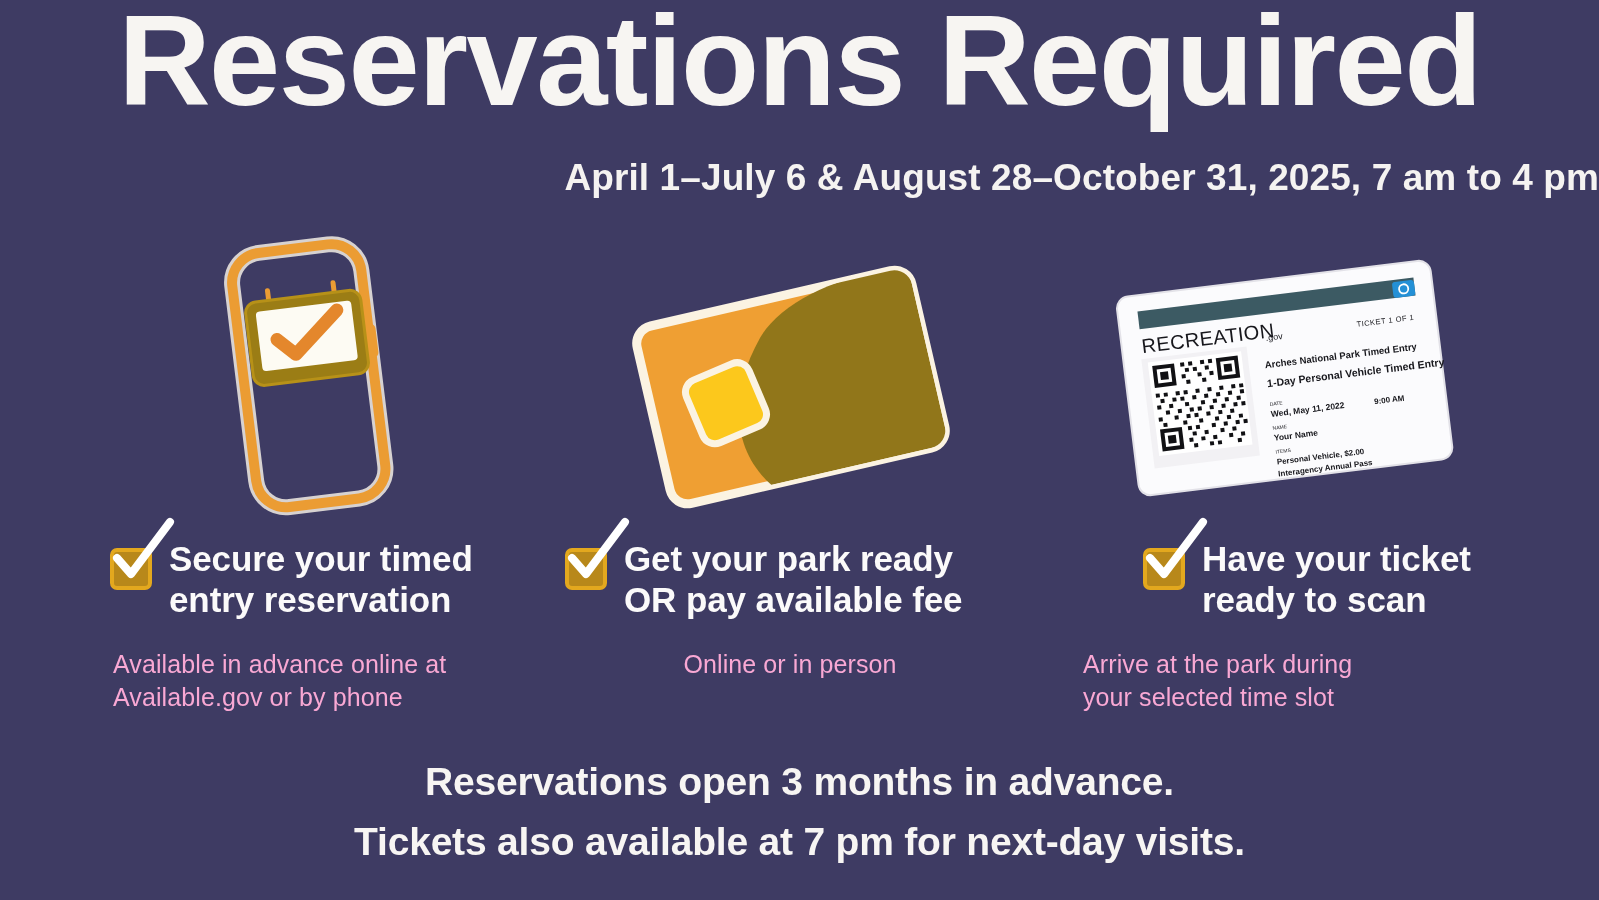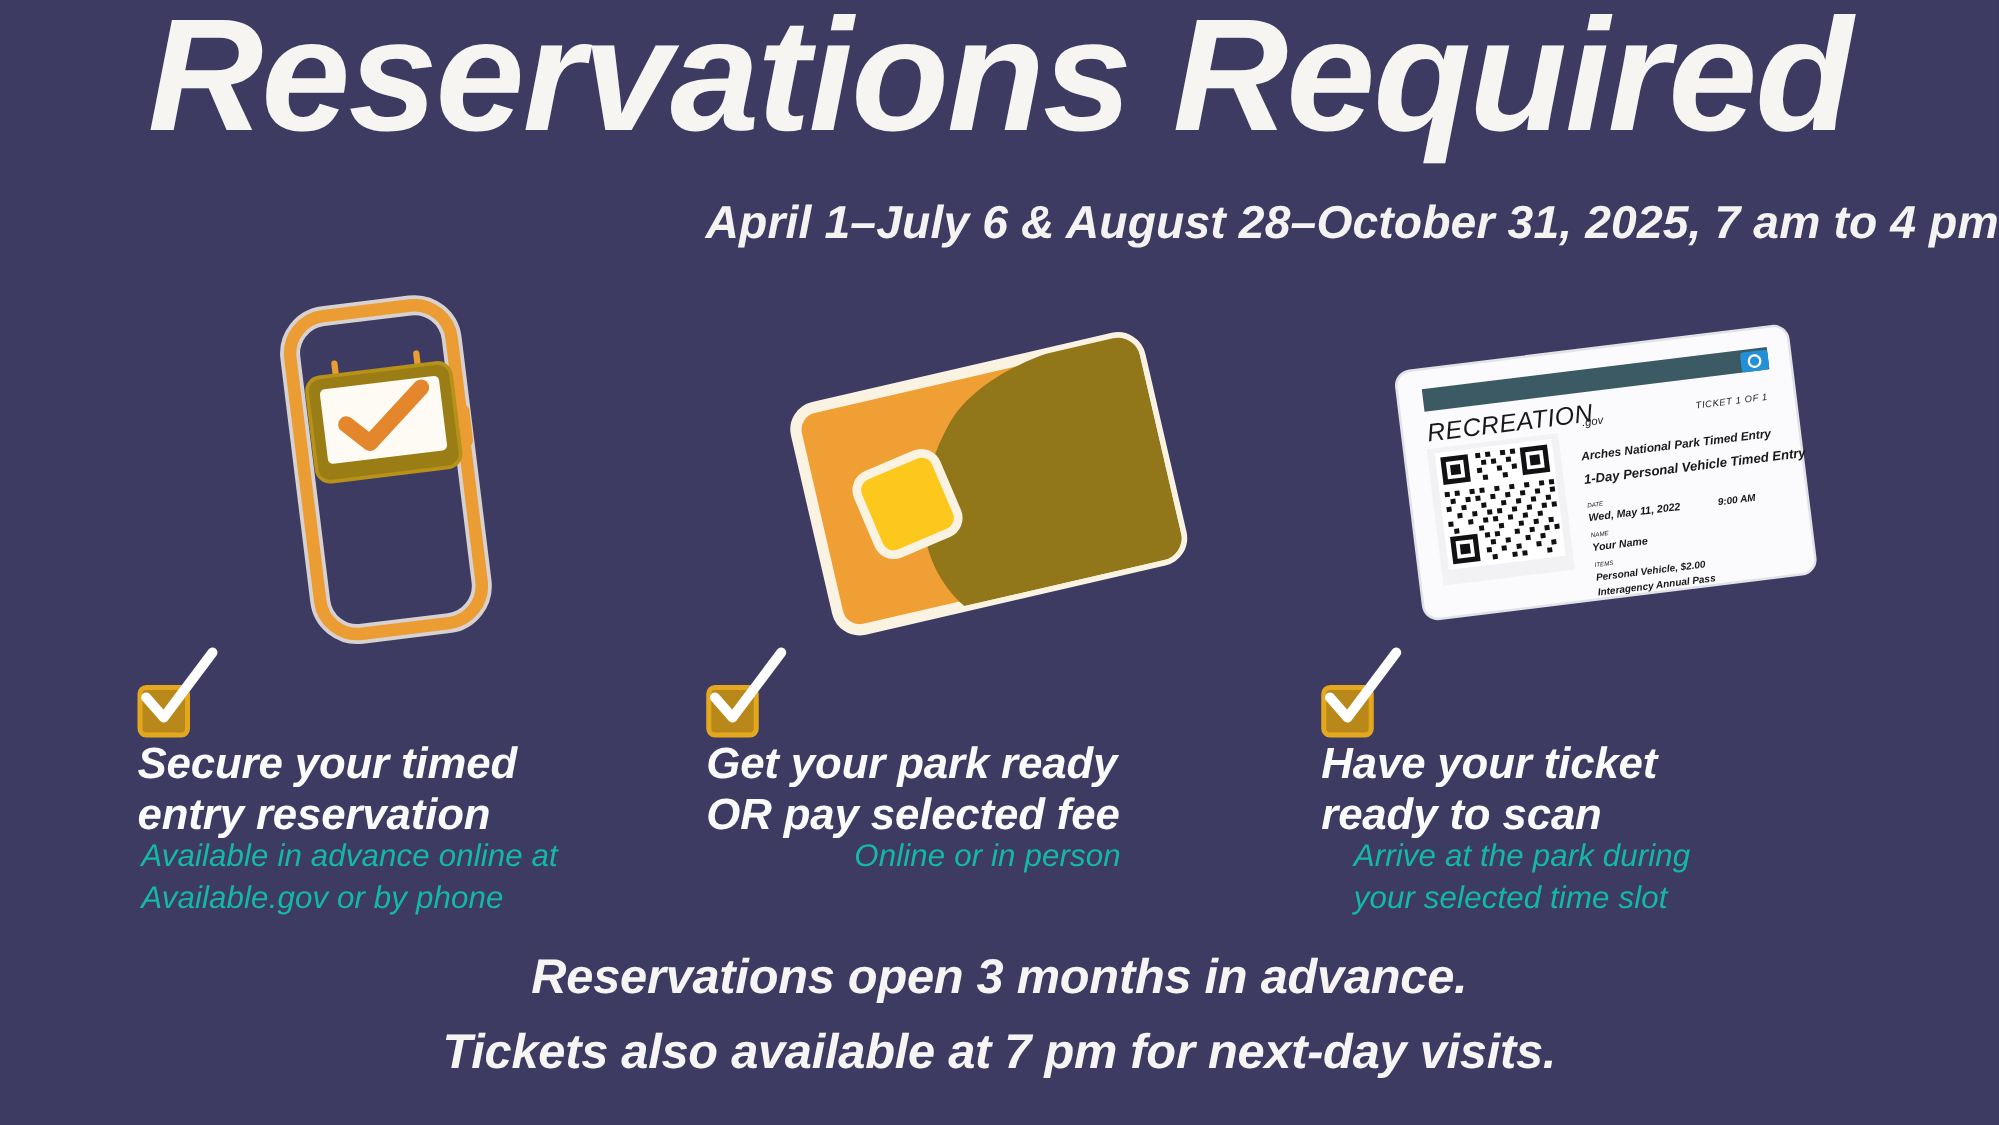--- a/index.html
+++ b/index.html
@@ -12,21 +12,20 @@
     font-family: "Liberation Sans", sans-serif;
     -webkit-font-smoothing: antialiased;
   }
 
   .poster {
     position: relative;
     width: 1599px;
     height: 900px;
     background: #3e3b63;
     overflow: hidden;
-    font-style: italic;
   }
 
   
   .headline {
     position: absolute;
     left: 0;
     top: -4px;
     width: 1599px;
     text-align: center;
     color: #f7f5f2;
@@ -78,21 +77,20 @@
   }
 
   
   .check-row {
     position: absolute;
     top: 302px;
     left: 0;
     width: 500px;
     display: flex;
     align-items: flex-start;
-    flex-direction: column;
   }
   .checkbox {
     position: relative;
     flex: 0 0 auto;
     width: 42px;
     height: 42px;
     margin-top: 10px;
     margin-right: 17px;
   }
   .checkbox .box {
@@ -120,26 +118,25 @@
     font-weight: 700;
     line-height: 1.18;
     letter-spacing: -0.1px;
   }
 
   .step-sub {
     position: absolute;
     top: 412px;
     left: 0;
     width: 500px;
-    color: #14b8a6;
+    color: #f9a8d4;
     font-size: 25px;
     font-weight: 400;
     line-height: 1.33;
     letter-spacing: 0.1px;
-    margin-top: 21px;
   }
   .col-1 .step-sub { left: 58px; width: 440px; text-align: left; }
   .col-2 .step-sub { left: 0px;  width: 500px; text-align: center; }
   .col-3 .step-sub { left: 48px; width: 450px; text-align: left; }
 
   .col-1 .check-row { left: 55px; }
   .col-2 .check-row { left: 25px; }
   .col-3 .check-row { left: 22px; justify-content: center; }
 
   
@@ -244,21 +241,21 @@
 
       <div class="check-row">
         <div class="checkbox">
           <div class="box"></div>
           <svg class="tick" viewBox="0 0 76 80">
             <path d="M13 44 L27 60 L66 8" fill="none" stroke="#ffffff" stroke-width="8" stroke-linecap="round" stroke-linejoin="round"></path>
           </svg>
         </div>
         <div class="step-title">
           <div>Get your park ready</div>
-          <div>OR pay selected fee</div>
+          <div>OR pay available fee</div>
         </div>
       </div>
 
       <div class="step-sub">
         <div>Online or in person</div>
       </div>
     </div>
 
     <div class="col col-3">
       <div class="art">

